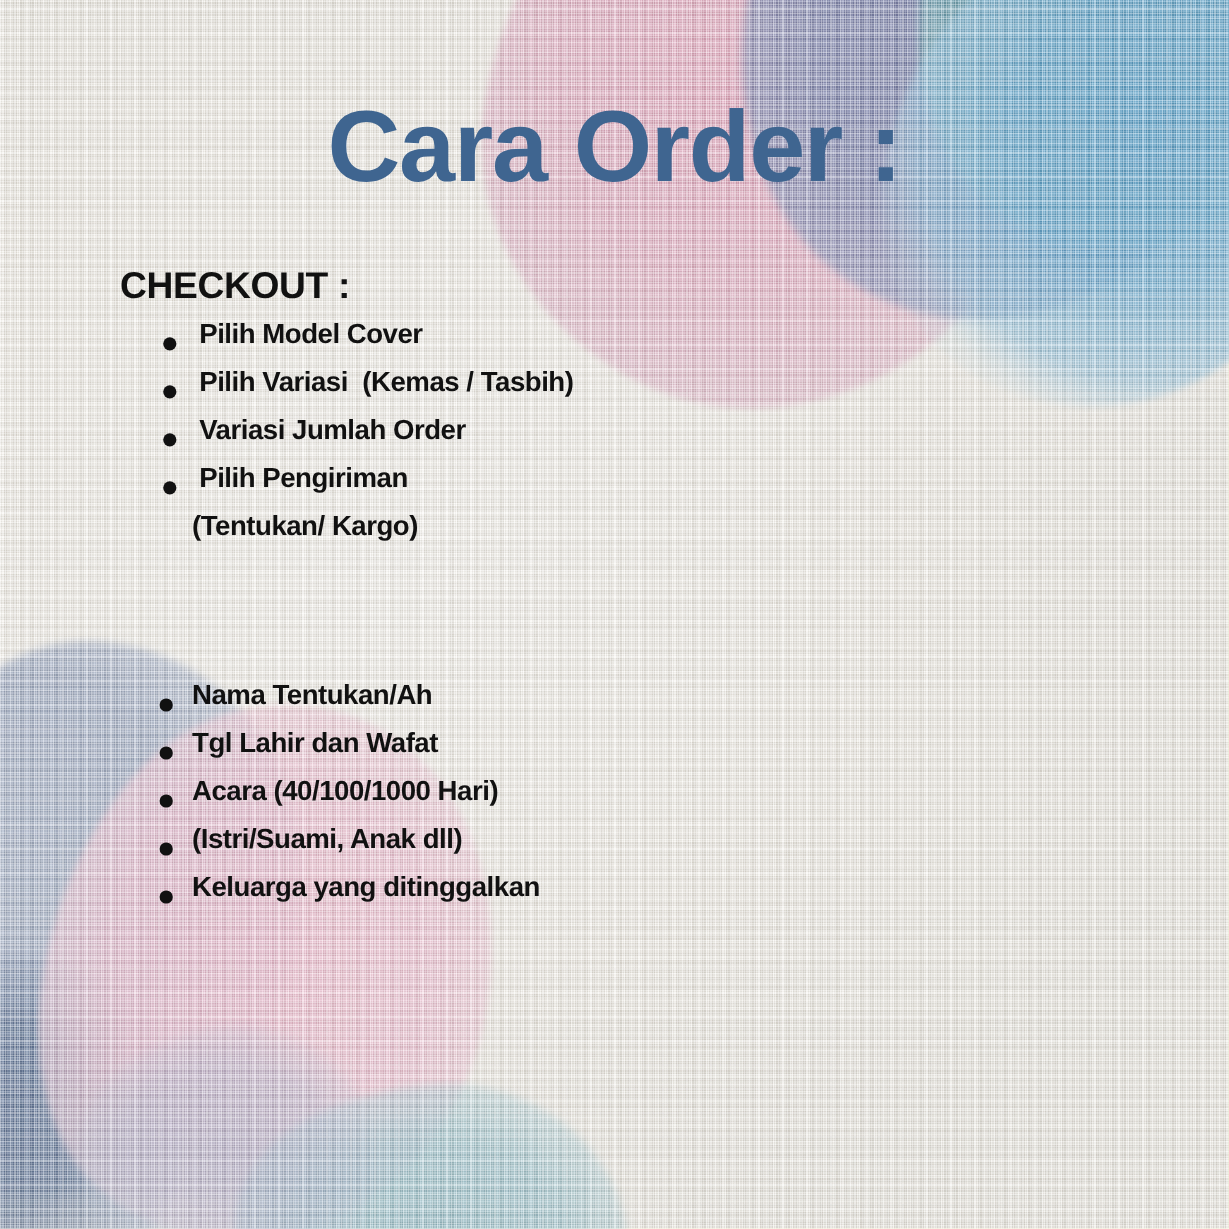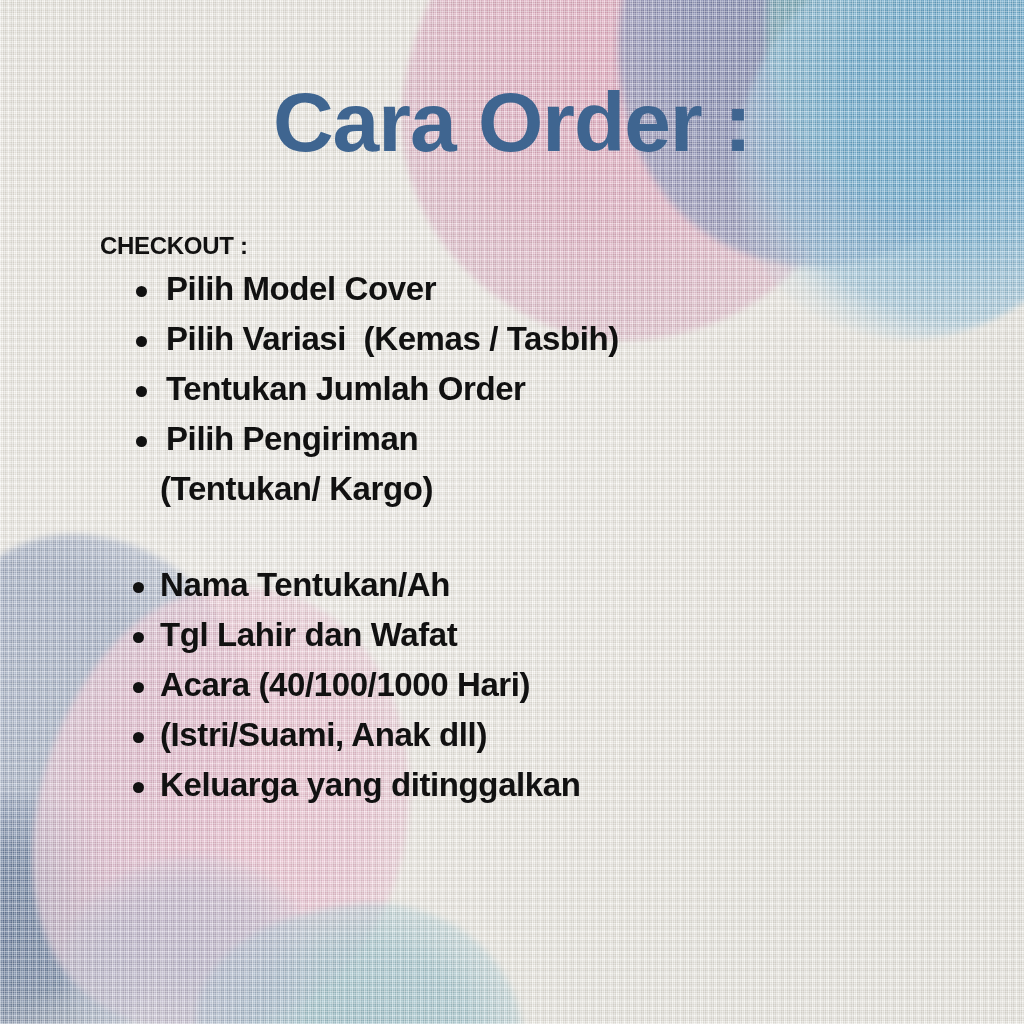--- a/index.html
+++ b/index.html
@@ -70,37 +70,37 @@
   }
 
   .section {
     position: absolute;
     left: 100px;
   }
   .section-1 { top: 218px; }
   .section-2 { top: 568px; }
 
   .sec-head {
-    font-size: 24px;
+    font-size: 31px;
     font-weight: 700;
     color: #111111;
     letter-spacing: -0.3px;
     line-height: 1.0;
-    margin: 16px 0 14px 0;
+    margin: 4px 0 14px 0;
     white-space: pre;
   }
 
   ul.bullets {
     list-style: none;
     margin: 0;
     padding: 0;
   }
   ul.bullets li {
     position: relative;
-    font-size: 33px;
+    font-size: 23px;
     font-weight: 700;
     color: #111111;
     letter-spacing: -0.4px;
     line-height: 1.0;
     padding-left: 66px;
     margin-bottom: 17px;
     white-space: pre;
   }
   ul.bullets li.bulleted::before {
     content: "";
@@ -288,21 +288,21 @@
 
   <div class="content">
 
     <div class="title">Cara Order :</div>
 
     <div class="section section-1">
       <div class="sec-head">CHECKOUT :</div>
       <ul class="bullets">
         <li class="bulleted">Pilih Model Cover</li>
         <li class="bulleted">Pilih Variasi  (Kemas / Tasbih)</li>
-        <li class="bulleted">Tentukan Jumlah Order</li>
+        <li class="bulleted">Variasi Jumlah Order</li>
         <li class="bulleted">Pilih Pengiriman</li>
         <li class="nobullet">(Tentukan/ Kargo)</li>
       </ul>
     </div>
 
     <div class="section section-2">
       <ul class="bullets">
         <li class="bulleted">Nama Tentukan/Ah</li>
         <li class="bulleted">Tgl Lahir dan Wafat</li>
         <li class="bulleted">Acara (40/100/1000 Hari)</li>

